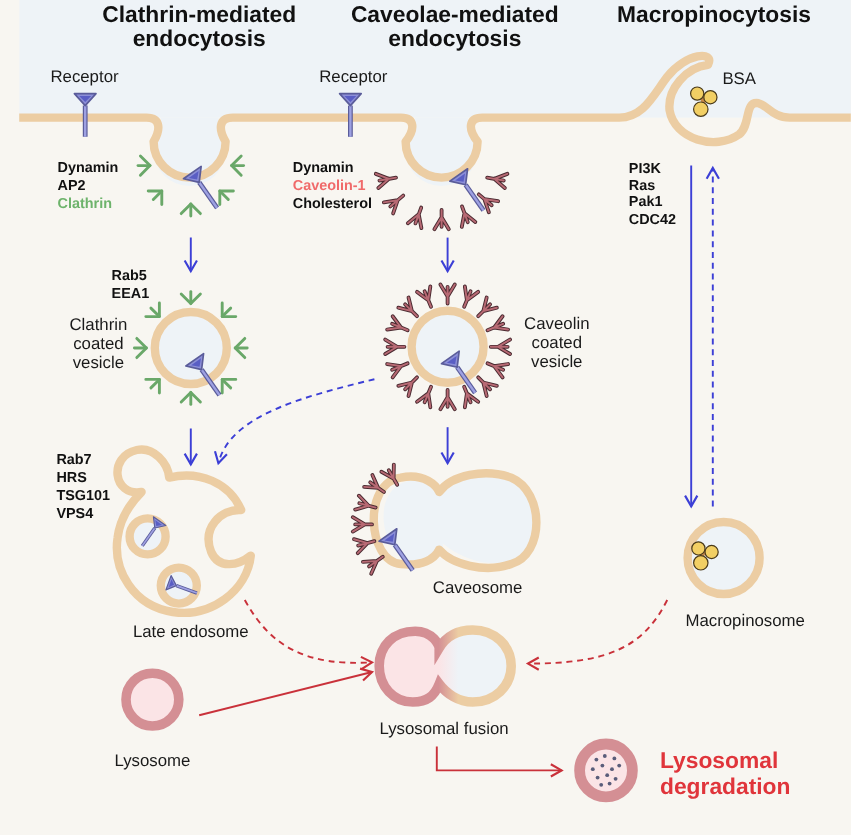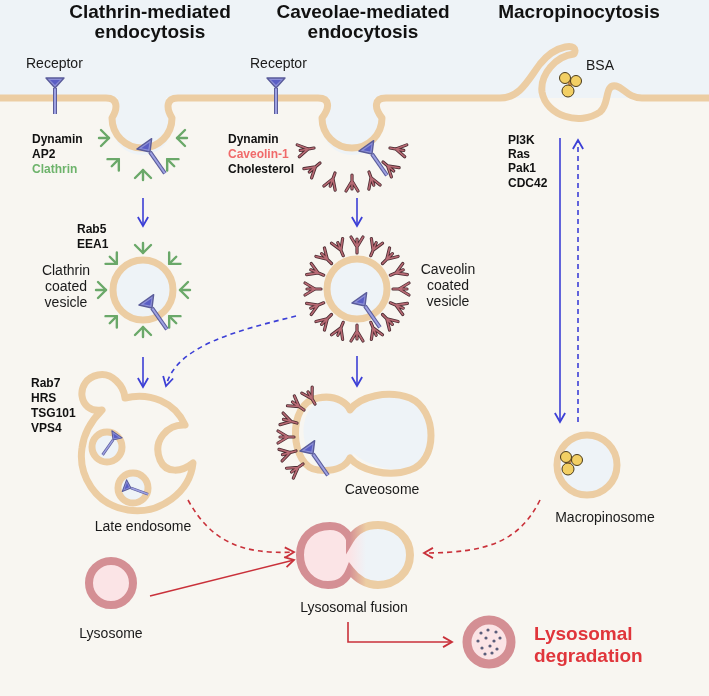--- a/index.html
+++ b/index.html
@@ -1,17 +1,17 @@
 <!DOCTYPE html>
 <html><head>
 <meta charset="utf-8">
 <style>
   html, body { margin: 0; padding: 0; }
   body { width: 709px; height: 696px; overflow: hidden; background: #f8f6f1; font-family: "Liberation Sans", sans-serif; }
-  #canvas { position: relative; width: 631px; height: 696px; }
+  #canvas { position: relative; width: 631px; height: 696px; margin-left: 16px; }
   svg#diagram { position: absolute; left: 0; top: 0; }
   .title { font-weight: bold; font-size: 19px; fill: #111; text-anchor: middle; }
   .lbl { font-size: 14px; fill: #1a1a1a; }
   .lblc { font-size: 14px; fill: #1a1a1a; text-anchor: middle; }
   .mol { font-size: 12px; font-weight: bold; fill: #111; }
   .mol-green { fill: #6db36b; }
   .mol-red { fill: #f06a6a; }
   .deg { font-size: 19px; font-weight: bold; fill: #e0353b; }
   .memb { fill: none; stroke: #eccda3; stroke-width: 7; stroke-linecap: round; stroke-linejoin: round; }
   .lumen { fill: #eef3f7; }

